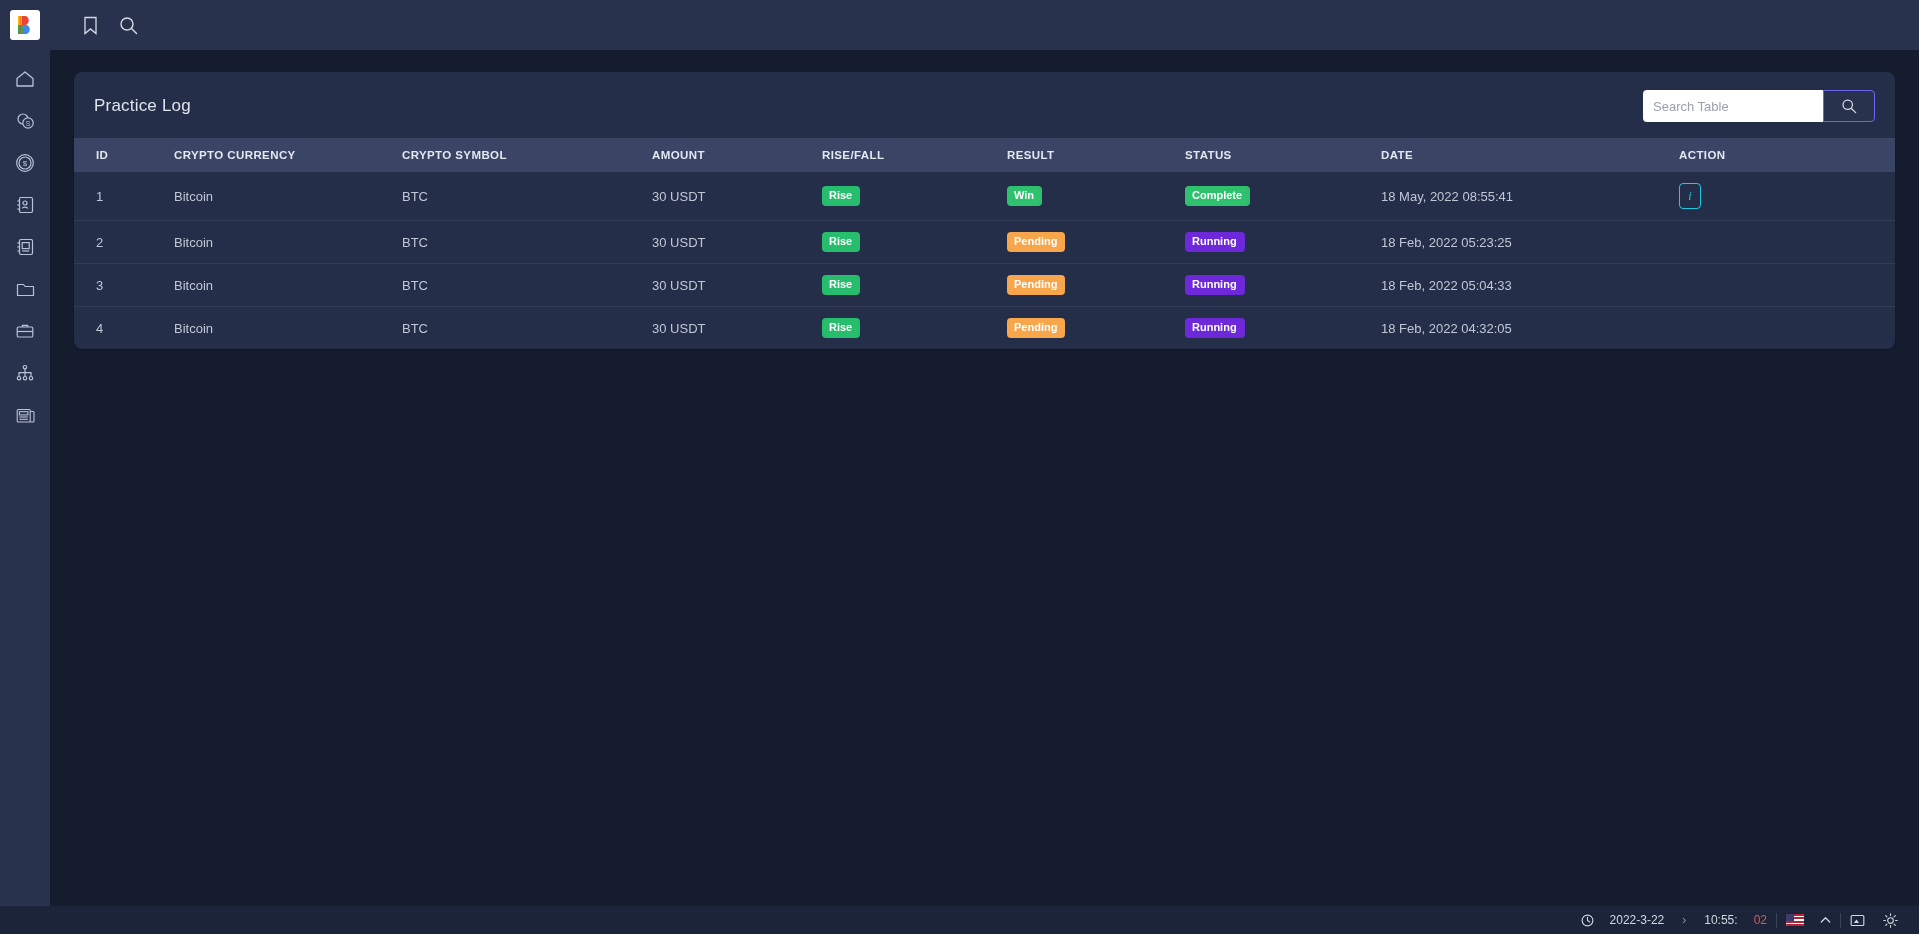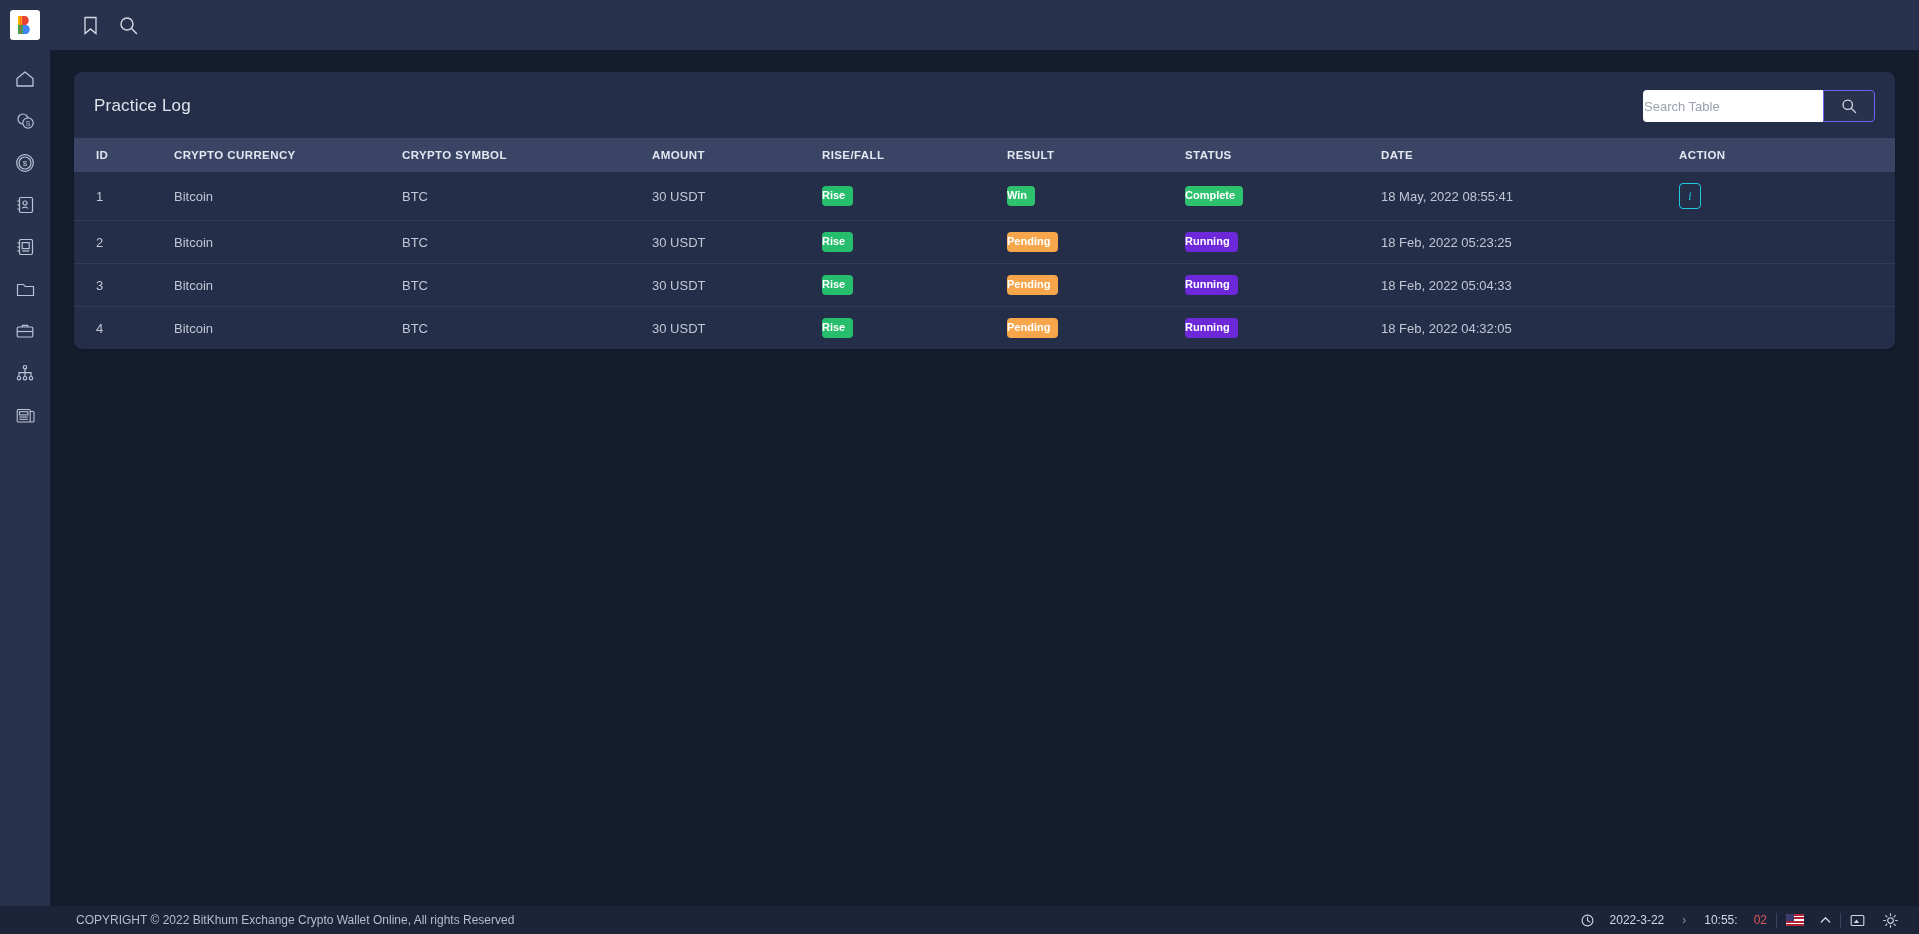--- a/index.html
+++ b/index.html
@@ -143,21 +143,21 @@
     height: 32px;
   }
   .search-input {
     width: 180px;
     border: none;
     outline: none;
     background: #ffffff;
     color: #33363d;
     font-size: 13px;
     font-family: "Liberation Sans", sans-serif;
-    padding: 0 1px;
+    padding: 0 10px;
     border-radius: 4px 0 0 4px;
   }
   .search-input::placeholder { color: #9aa0ad; }
   .search-btn {
     width: 52px;
     background: #28324c;
     border: 1px solid #6c63f0;
     border-radius: 0 4px 4px 0;
     display: flex; align-items: center; justify-content: center;
     color: #d7dae3;
@@ -195,21 +195,21 @@
   .col-status  { width: 196px; }
   .col-date    { width: 298px; }
   .col-action  { }
 
   .badge {
     display: inline-block;
     font-size: 11px;
     font-weight: 700;
     color: #ffffff;
     border-radius: 4px;
-    padding: 4px 8px 5px 0;
+    padding: 4px 8px 5px 7px;
     line-height: 1;
   }
   .badge-rise    { background: #26bd6c; }
   .badge-win     { background: #2ec26f; }
   .badge-pending { background: #f5a councils; }
   .badge-pending { background: #f5a council; }
   .badge-pending { background: #f7a councils; }
   .badge-pending { background: #f6a council; }
   .badge-pending { background: #f7a64c; }
   .badge-complete{ background: #2ec26f; }
@@ -468,21 +468,20 @@
                 <td class="col-action"></td>
               </tr>
             </tbody>
         </table>
 
       </div>
     </div>
   </div>
 
   <div class="footer">
-    <div class="footer-copy">COPYRIGHT © 2022 BitKhum Exchange Crypto Wallet Online, All rights Reserved</div>
 
     <div class="taskbar">
       <div class="tb-seg">
         <svg width="13" height="13" viewBox="0 0 14 14" fill="none" stroke="currentColor" stroke-width="1.2">
           <circle cx="7" cy="7" r="5.8"></circle>
           <path d="M7 3.6 V7 L9.4 8.6" stroke-linecap="round"></path>
         </svg>
         <span>2022-3-22</span>
       </div>
       <span class="tb-seg" style="color:#8d94a6;">›</span>

